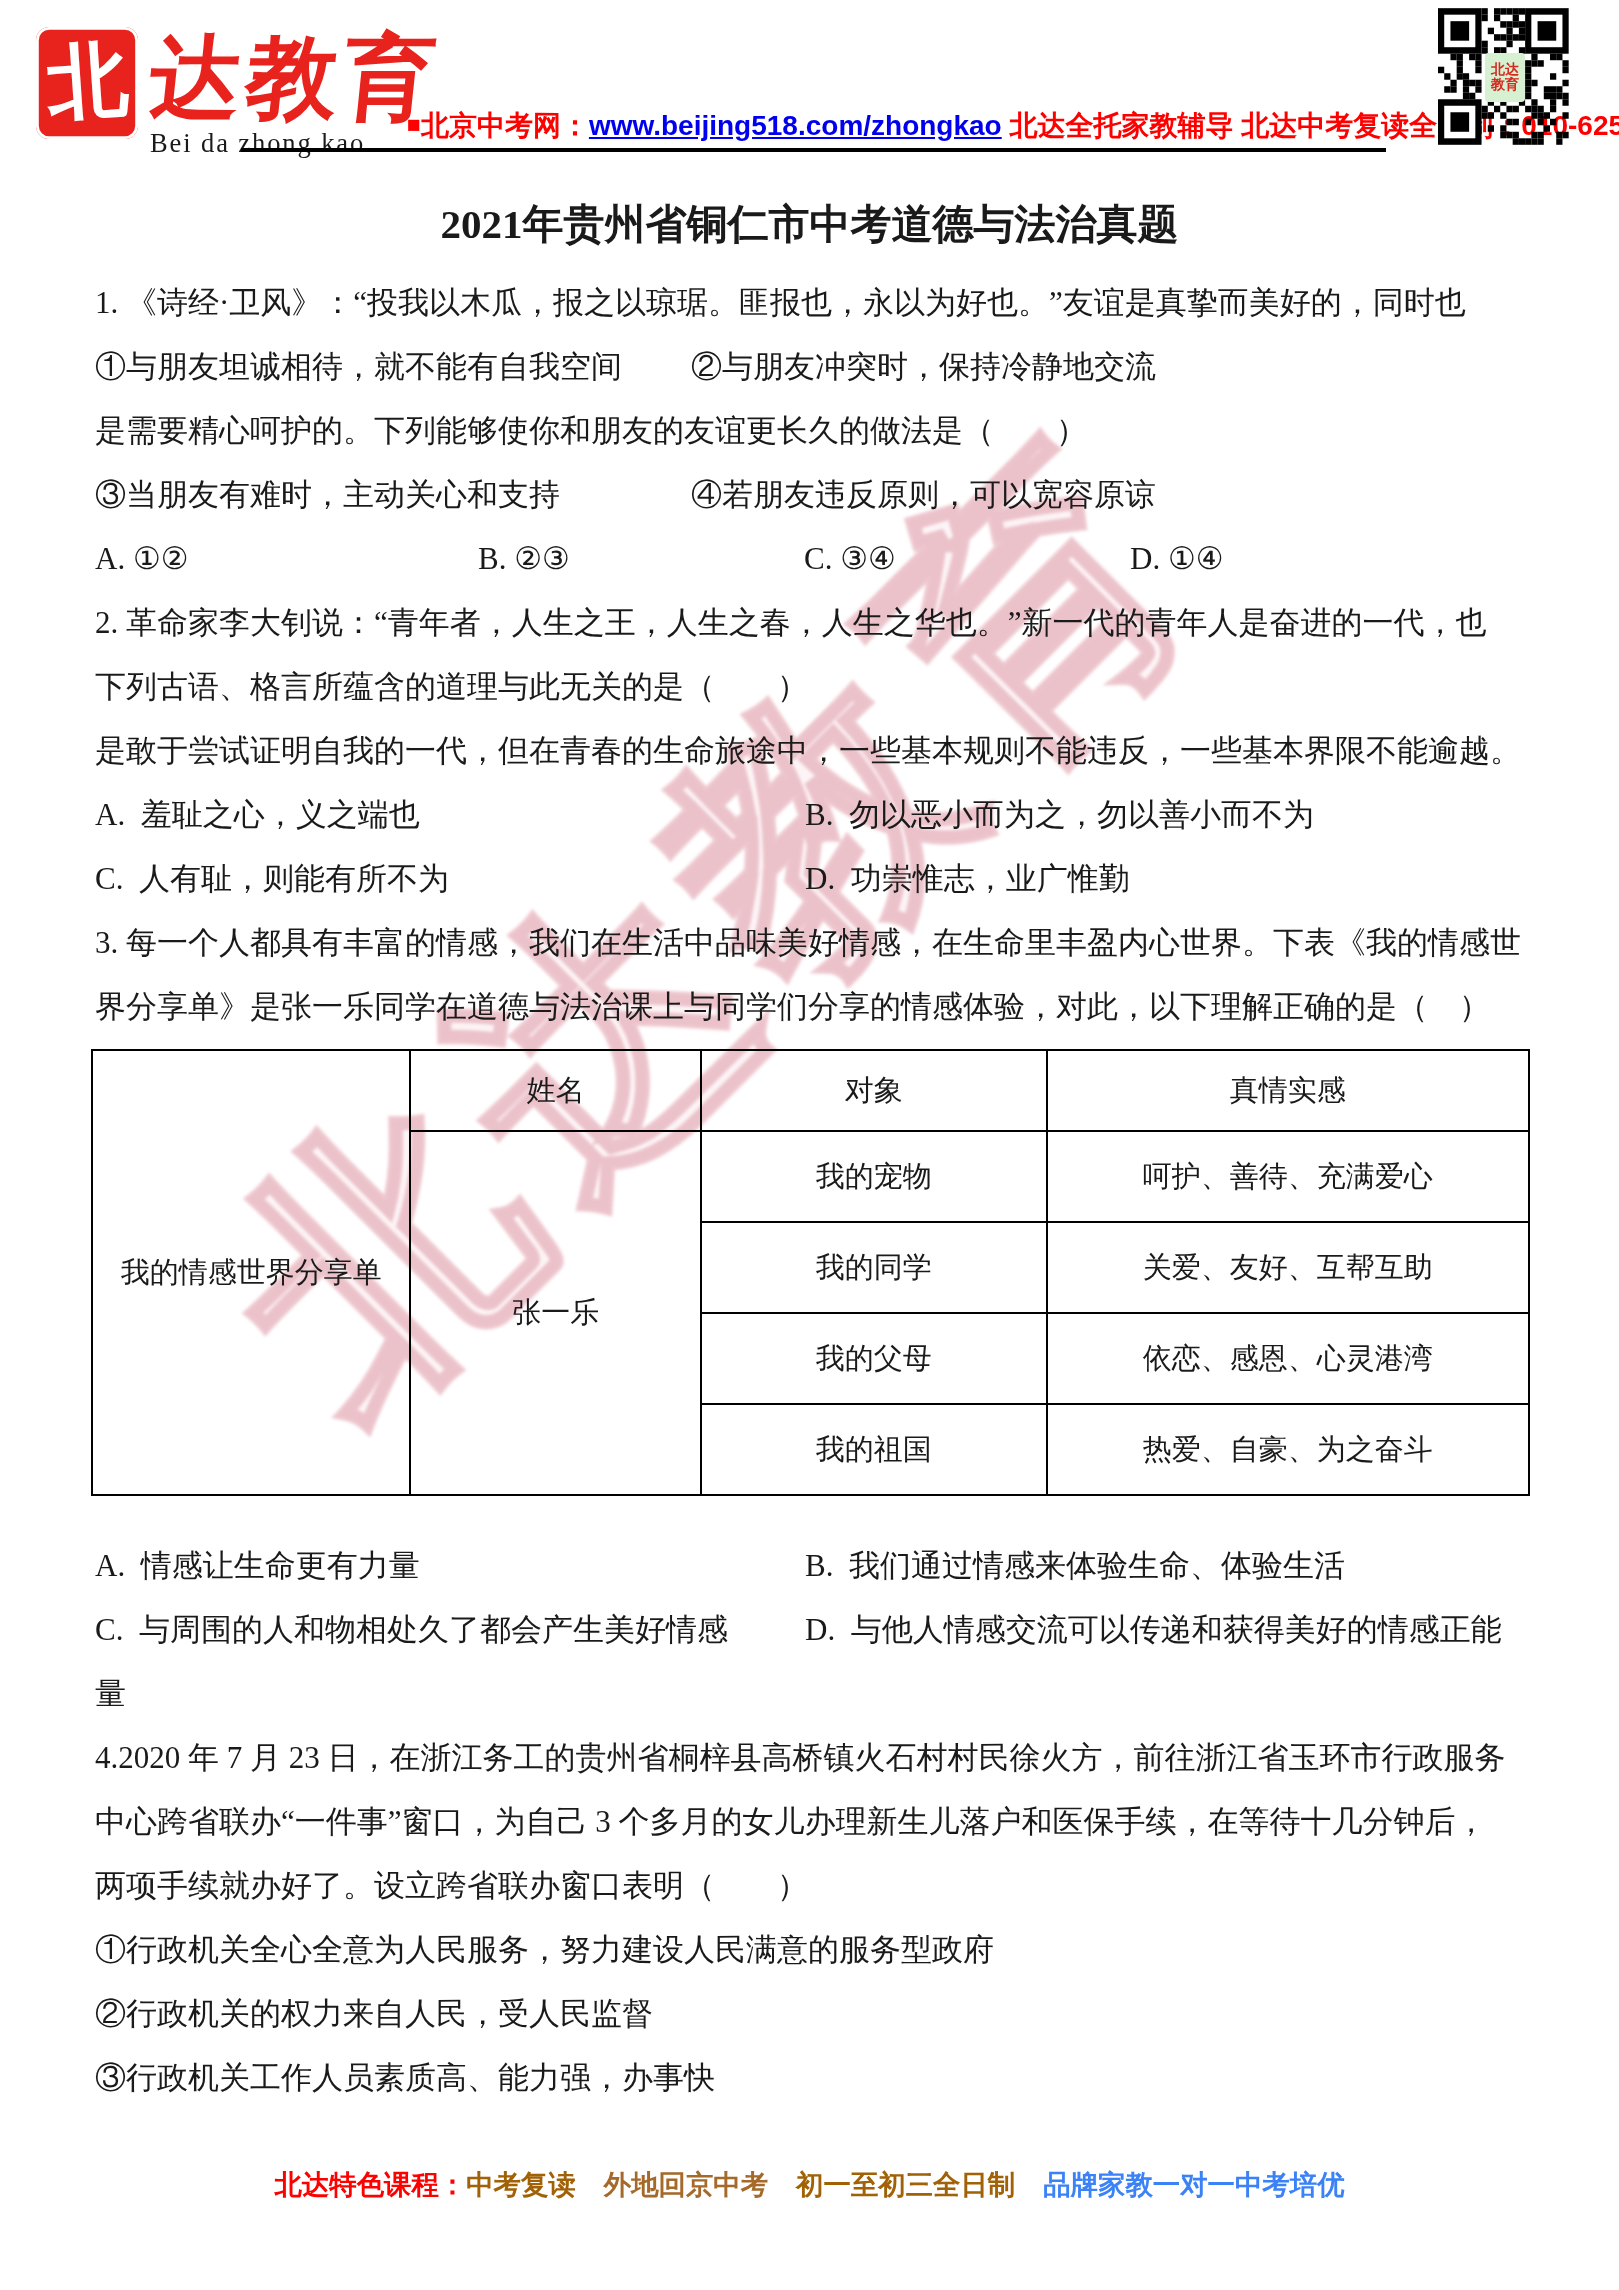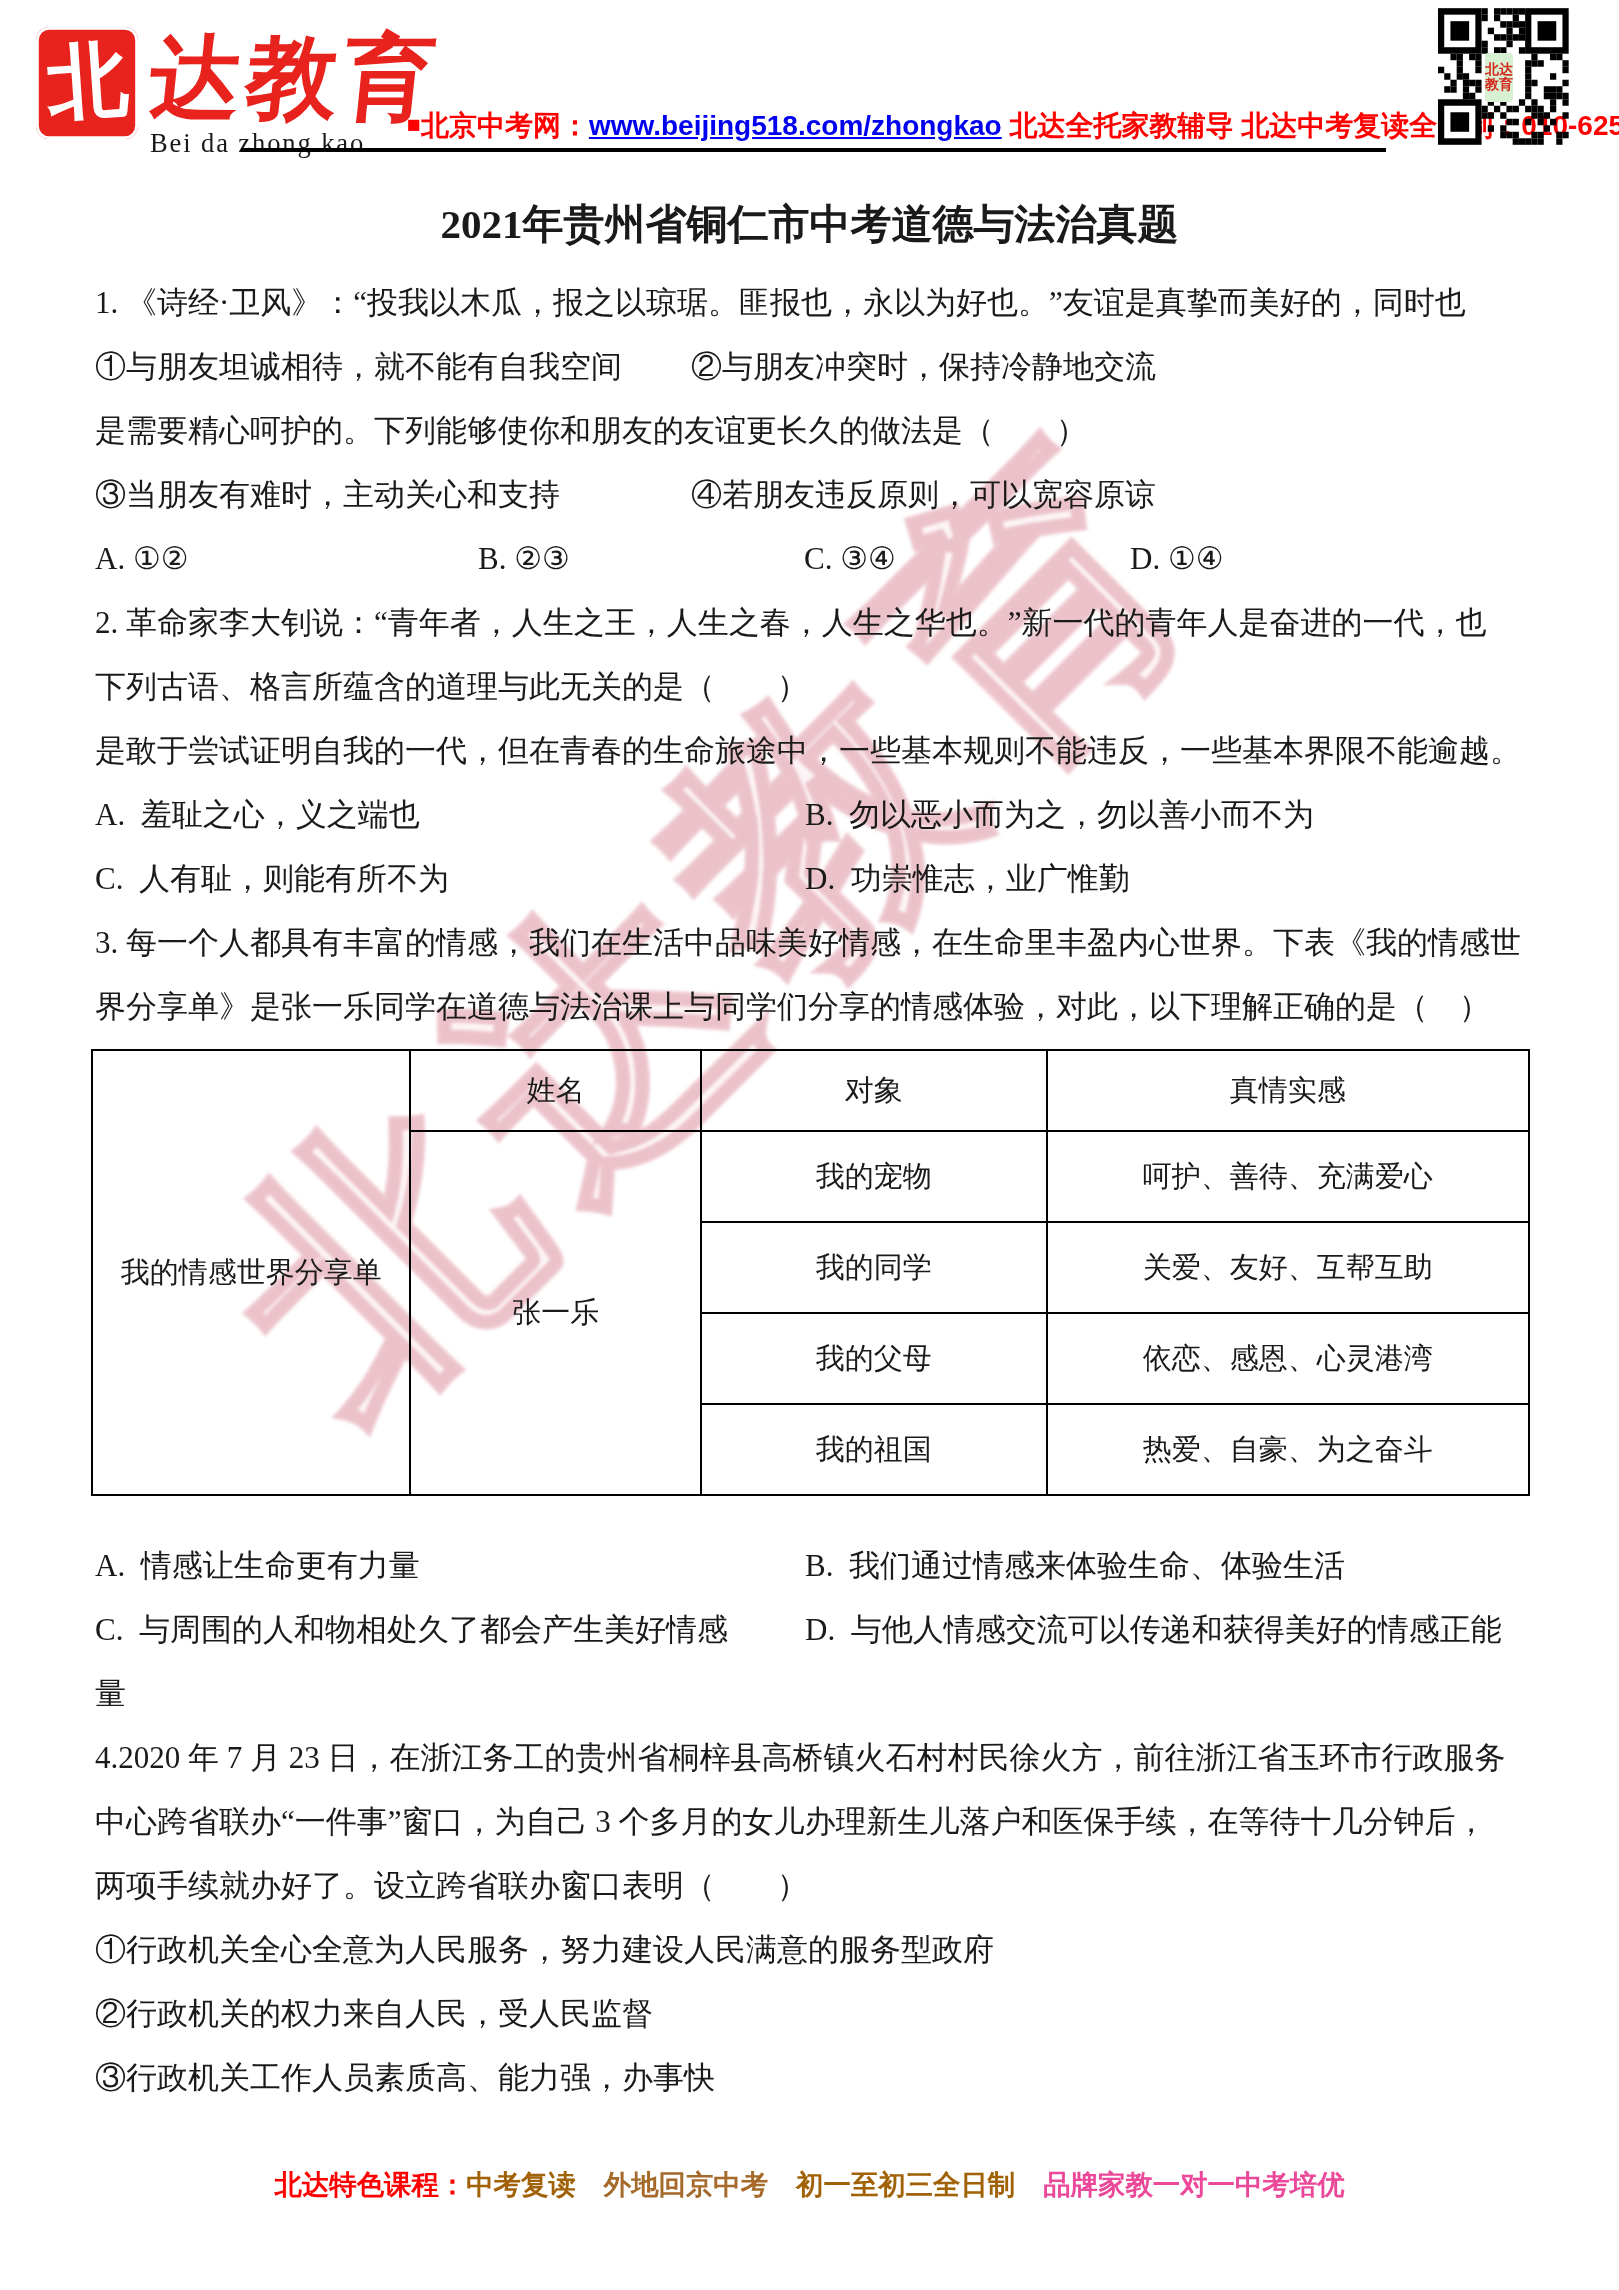--- a/index.html
+++ b/index.html
@@ -16,21 +16,21 @@
   .header-line{position:absolute;left:407px;top:107px;font-size:28px;white-space:nowrap;}
   .header-line .bullet{color:#ff0000;font-size:23px;vertical-align:2.8px;}
   .header-line .red{color:#ff0000;font-weight:bold;font-family:"Liberation Sans",sans-serif;}
   .header-line a{color:#0000ee;text-decoration:underline;font-family:"Liberation Sans",sans-serif;font-weight:bold;}
   .header-line .phone{color:#ff0000;font-weight:bold;font-family:"Liberation Sans",sans-serif;}
   .header-rule{position:absolute;left:241px;top:148px;width:1145px;height:3.8px;background:#000;}
 
   
   .qr{position:absolute;left:1438px;top:7.6px;width:132px;height:138px;}
   .qr svg{position:absolute;left:0;top:0;}
-  .qr-label{position:absolute;left:47px;top:45px;width:28px;height:49px;background:#d8f0d2;
+  .qr-label{position:absolute;left:47px;top:45px;width:40px;height:49px;background:#d8f0d2;
         border-radius:3.8px;display:flex;flex-direction:column;align-items:center;justify-content:center;line-height:1.1;}
   .qr-label span{color:#d42a20;font-size:14px;font-weight:bold;font-family:"Liberation Serif",serif;}
 
   
   .watermark{position:absolute;left:104px;top:312px;width:1230px;height:1230px;
         display:flex;align-items:center;justify-content:center;pointer-events:none;z-index:0;}
   .watermark div{font-size:279px;font-weight:bold;letter-spacing:26.5px;white-space:nowrap;
         transform:rotate(-45deg);color:rgba(231,178,189,0.14);
         -webkit-text-stroke:5.7px rgba(205,96,117,0.34);filter:blur(1.4px);}
 
@@ -260,16 +260,16 @@
     <div class="line">量</div>
 
     <div class="line">4.2020 年 7 月 23 日，在浙江务工的贵州省桐梓县高桥镇火石村村民徐火方，前往浙江省玉环市行政服务</div>
     <div class="line">中心跨省联办“一件事”窗口，为自己 3 个多月的女儿办理新生儿落户和医保手续，在等待十几分钟后，</div>
     <div class="line">两项手续就办好了。设立跨省联办窗口表明（　　）</div>
     <div class="line">①行政机关全心全意为人民服务，努力建设人民满意的服务型政府</div>
     <div class="line">②行政机关的权力来自人民，受人民监督</div>
     <div class="line">③行政机关工作人员素质高、能力强，办事快</div>
   </div>
 
-  <div class="footer"><span style="color: rgb(255, 0, 0);">北达特色课程：</span><span style="color: #a16207;">中考复读</span><span class="gap" style="color: rgb(165, 105, 42);">外地回京中考</span><span class="gap" style="color: #a16207;">初一至初三全日制</span><span class="gap" style="color: #ec4899;">品牌家教一对一中考培优</span></div>
+  <div class="footer"><span style="color: rgb(255, 0, 0);">北达特色课程：</span><span style="color: #a16207;">中考复读</span><span class="gap" style="color: rgb(165, 105, 42);">外地回京中考</span><span class="gap" style="color: #a16207;">初一至初三全日制</span><span class="gap" style="color: #3b82f6;">品牌家教一对一中考培优</span></div>
 
 </div>
 
 
 </body></html>

